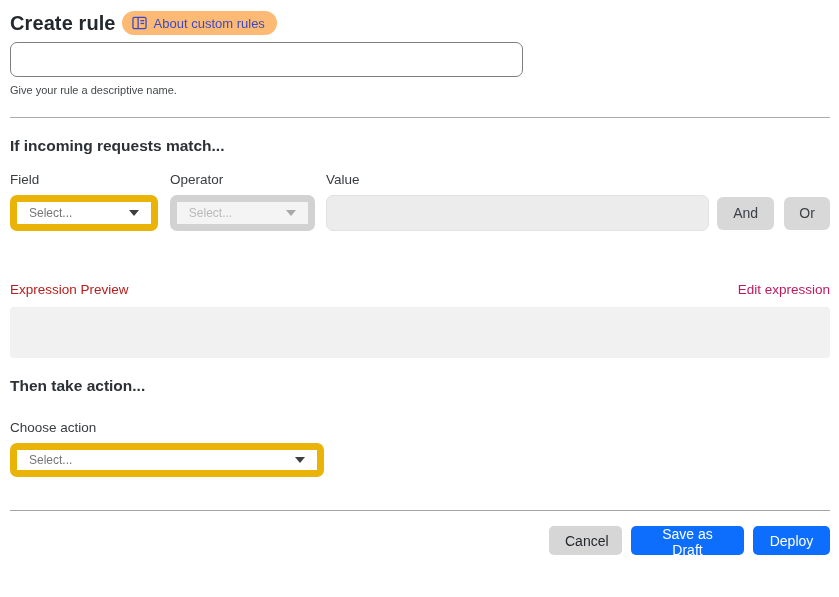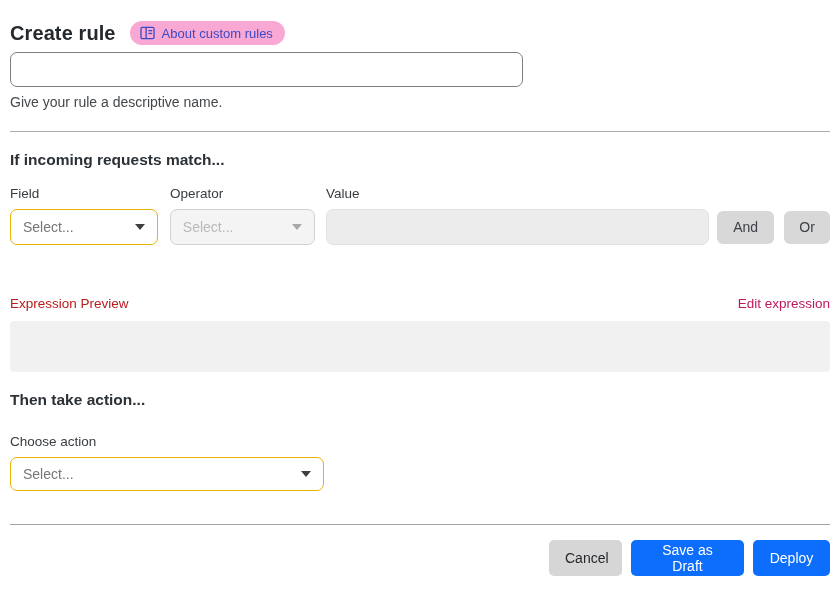--- a/index.html
+++ b/index.html
@@ -6,34 +6,34 @@
   body{
     width:839px;height:597px;
     font-family:"Liberation Sans","DejaVu Sans",sans-serif;
     color:#33383d;
     -webkit-font-smoothing:antialiased;
     overflow:hidden;
   }
   .container{padding:8px 9px 0 10px;box-sizing:border-box;width:839px;}
 
   
-  .header-row{display:flex;align-items:center;gap:14px;margin-top:13px;}
+  .header-row{display:flex;align-items:center;gap:6px;margin-top:3px;}
   .page-title{font-size:20px;font-weight:700;color:#24292e;letter-spacing:.1px;}
   .badge{
     display:inline-flex;align-items:center;gap:7px;
-    background:#f9a8d4;color:#3c49c5;
+    background:#fdba74;color:#3c49c5;
     font-size:13px;line-height:1;
     padding:5px 12px 5px 10px;border-radius:13px;
     cursor:pointer;
   }
   .badge svg{display:block;}
 
   
   .field-label{font-size:13.5px;color:#383c40;margin-top:21px;}
-  .helper{font-size:14px;color:#44484c;margin-top:7px;}
+  .helper{font-size:11px;color:#44484c;margin-top:7px;}
 
   
   .text-input{
     box-sizing:border-box;display:block;margin-top:7px;
     width:513px;height:35px;
     border:1px solid #7e7e7e;border-radius:7px;
     font-size:14px;padding:0 10px;color:#333;outline:none;
     font-family:inherit;
   }
 
@@ -42,23 +42,23 @@
   .section-heading{font-size:15.5px;font-weight:700;color:#2c3136;margin-top:19px;}
 
   
   .labels-row{display:flex;margin-top:17px;font-size:13.5px;color:#383c40;}
   .labels-row .l-field{width:160px;}
   .labels-row .l-operator{width:156px;}
   .controls-row{display:flex;align-items:center;margin-top:8px;}
 
   .select{
     box-sizing:border-box;height:36px;
-    border:1px solid #eab308;border-radius:7px;background:#fff;
+    border:7px solid #eab308;border-radius:7px;background:#fff;
     display:flex;align-items:center;justify-content:space-between;
-    padding:0 12px;font-size:14px;color:#767676;cursor:pointer;
+    padding:0 12px;font-size:12px;color:#767676;cursor:pointer;
   }
   .select .caret{
     width:0;height:0;border-left:5px solid transparent;border-right:5px solid transparent;
     border-top:6px solid #3f3f3f;margin-left:8px;
   }
   .select.disabled{
     background:#f4f4f4;border-color:#d2d2d2;color:#b9b9b9;cursor:default;
   }
   .select.disabled .caret{border-top-color:#a8a8a8;}
 
@@ -87,21 +87,21 @@
     margin-top:10px;height:51px;background:#f1f1f1;border-radius:4px;
     font-size:13px;color:#555;padding:0;box-sizing:border-box;
   }
 
   
   .select-action{width:314px;height:34px;margin-top:8px;}
 
   .footer-divider{border:none;border-top:1px solid #a5a5a5;margin:33px 0 0 0;}
   .footer{display:flex;justify-content:flex-end;align-items:center;gap:9px;margin-top:15px;}
   .btn{
-    box-sizing:border-box;height:36px;border:none;border-radius:5px;
+    box-sizing:border-box;height:29px;border:none;border-radius:5px;
     font-size:14px;font-family:inherit;cursor:pointer;padding:0 16px;
   }
   .btn-cancel{background:#d6d6d6;color:#24282d;width:73px;}
   .btn-primary{background:#0d6efd;color:#ffffff;}
   .btn-save{width:113px;}
   .btn-deploy{width:77px;}
 </style>
 </head>
 <body>
 

